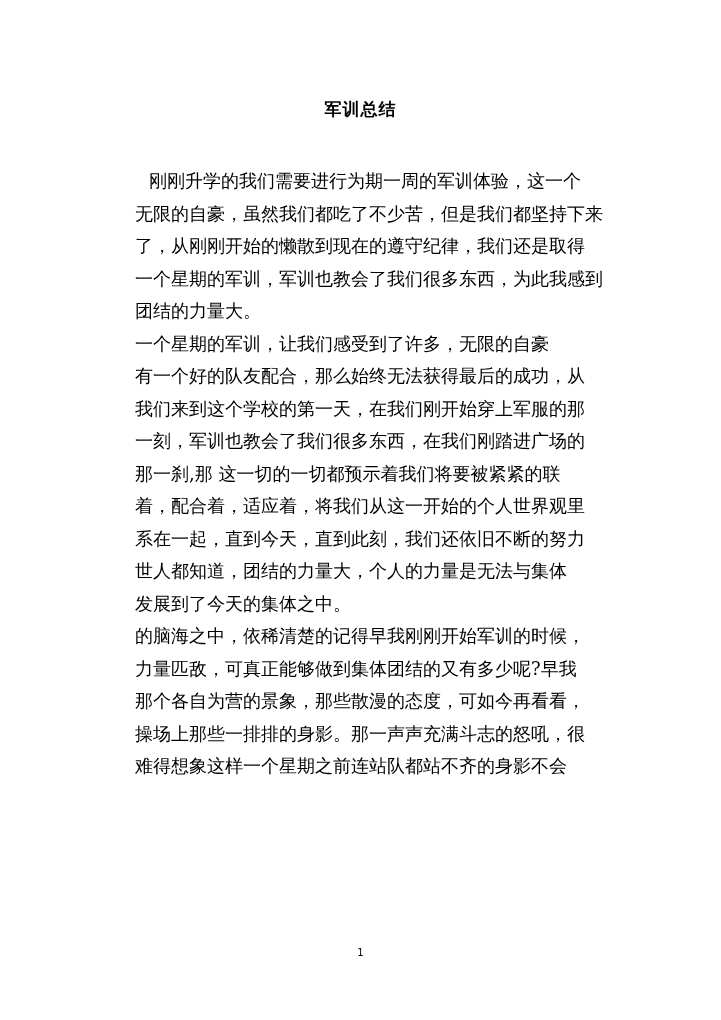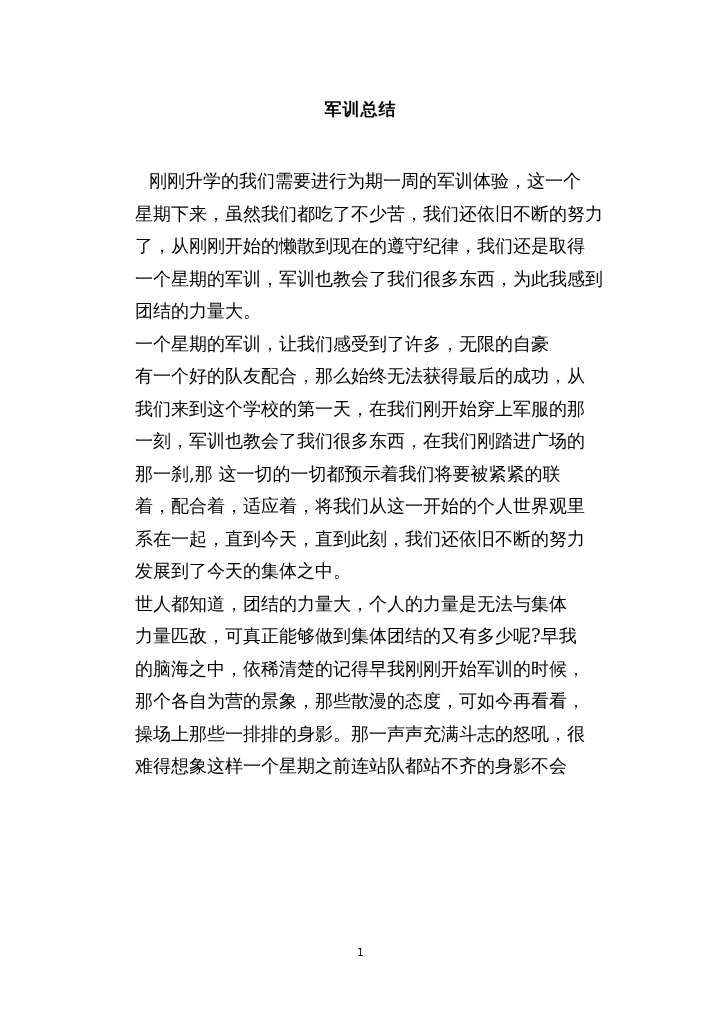--- a/index.html
+++ b/index.html
@@ -55,34 +55,34 @@
   }
 </style>
 </head>
 <body>
 
 <div class="page">
   <div class="title">军训总结</div>
 
   <div class="body-text">
     <span class="line" style="padding-left:14px;">   刚刚升学的我们需要进行为期一周的军训体验，这一个</span>
-    <span class="line">星期下来，虽然我们都吃了不少苦，我们还依旧不断的努力</span>
+    <span class="line">无限的自豪，虽然我们都吃了不少苦，但是我们都坚持下来</span>
     <span class="line">了，从刚刚开始的懒散到现在的遵守纪律，我们还是取得</span>
     <span class="line">一个星期的军训，军训也教会了我们很多东西，为此我感到</span>
     <span class="line">团结的力量大。</span>
     <span class="line"> 一个星期的军训，让我们感受到了许多，无限的自豪</span>
     <span class="line">有一个好的队友配合，那么始终无法获得最后的成功，从</span>
     <span class="line">我们来到这个学校的第一天，在我们刚开始穿上军服的那</span>
     <span class="line">一刻，军训也教会了我们很多东西，在我们刚踏进广场的</span>
     <span class="line">那一刹,那  这一切的一切都预示着我们将要被紧紧的联</span>
     <span class="line">着，配合着，适应着，将我们从这一开始的个人世界观里</span>
     <span class="line">系在一起，直到今天，直到此刻，我们还依旧不断的努力</span>
+    <span class="line"> 世人都知道，团结的力量大，个人的力量是无法与集体</span>
     <span class="line">发展到了今天的集体之中。</span>
-    <span class="line"> 世人都知道，团结的力量大，个人的力量是无法与集体</span>
+    <span class="line">的脑海之中，依稀清楚的记得早我刚刚开始军训的时候，</span>
     <span class="line">力量匹敌，可真正能够做到集体团结的又有多少呢?早我</span>
-    <span class="line">的脑海之中，依稀清楚的记得早我刚刚开始军训的时候，</span>
     <span class="line">那个各自为营的景象，那些散漫的态度，可如今再看看，</span>
     <span class="line">操场上那些一排排的身影。那一声声充满斗志的怒吼，很</span>
     <span class="line">难得想象这样一个星期之前连站队都站不齐的身影不会</span>
   </div>
 
   <div class="page-number">1</div>
 </div>
 
 </body></html>

